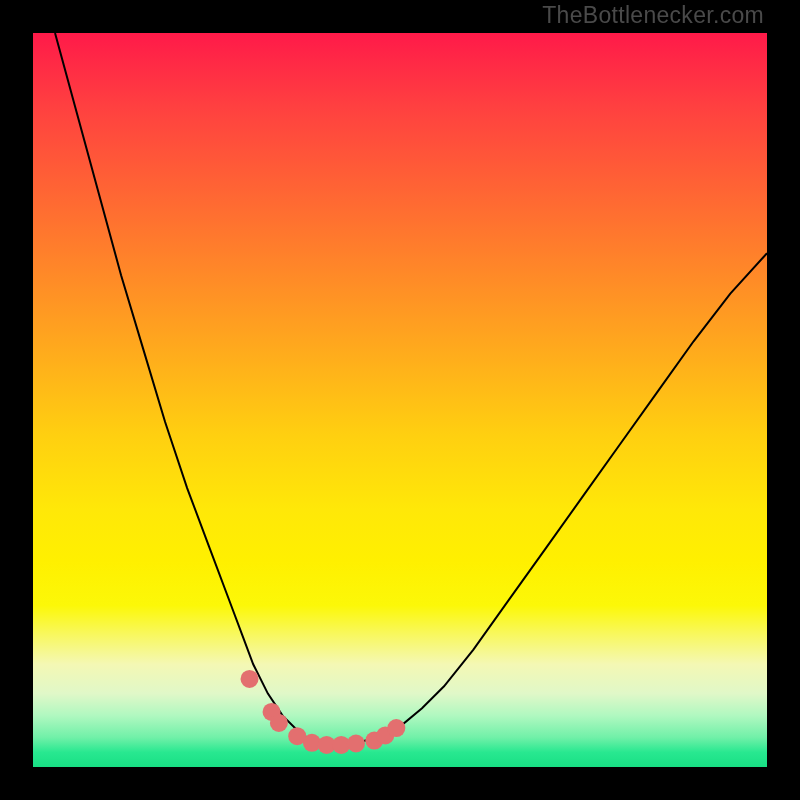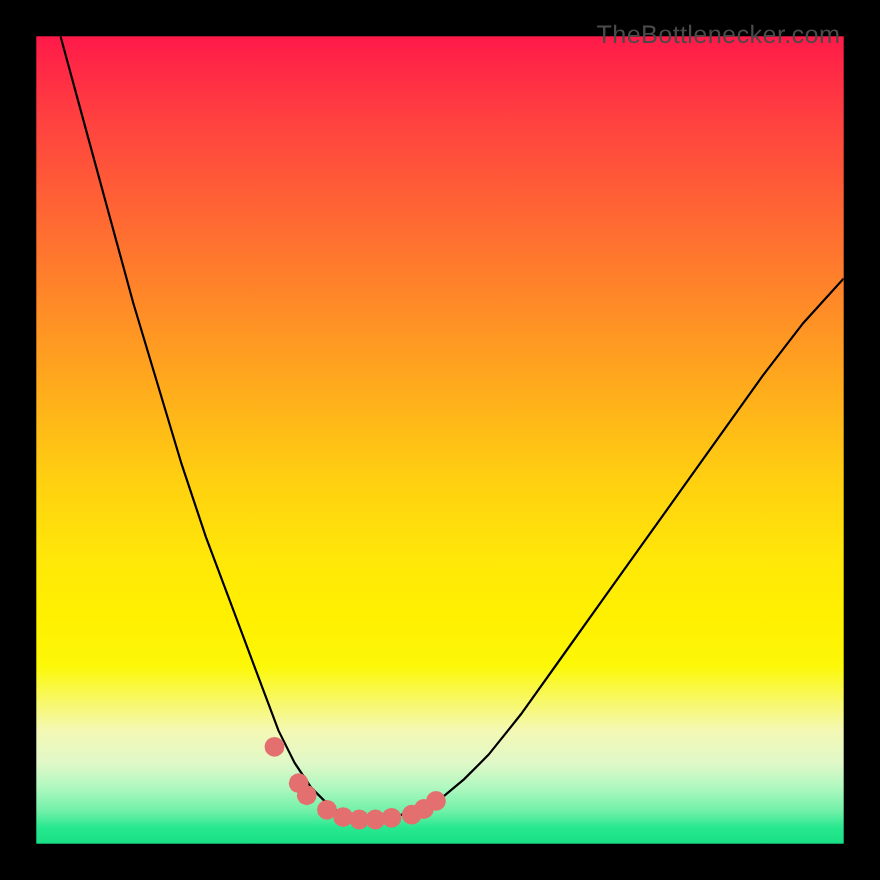--- a/index.html
+++ b/index.html
@@ -44,21 +44,21 @@
       #f4f8b4 86%,
       #e0f8c8 90%,
       #b0f8c0 93%,
       #70f0a8 96%,
       #28e890 98%,
       #18df84 100%
     );
   }
   .watermark {
     position: absolute;
-    top: 18px;
+    top: 2px;
     right: 36px;
     color: #4a4a4a;
     font-family: Arial, Helvetica, sans-serif;
     font-size: 23px;
     font-weight: 500;
     letter-spacing: 0.3px;
   }
   svg.curve {
     position: absolute;
     left: 0;

